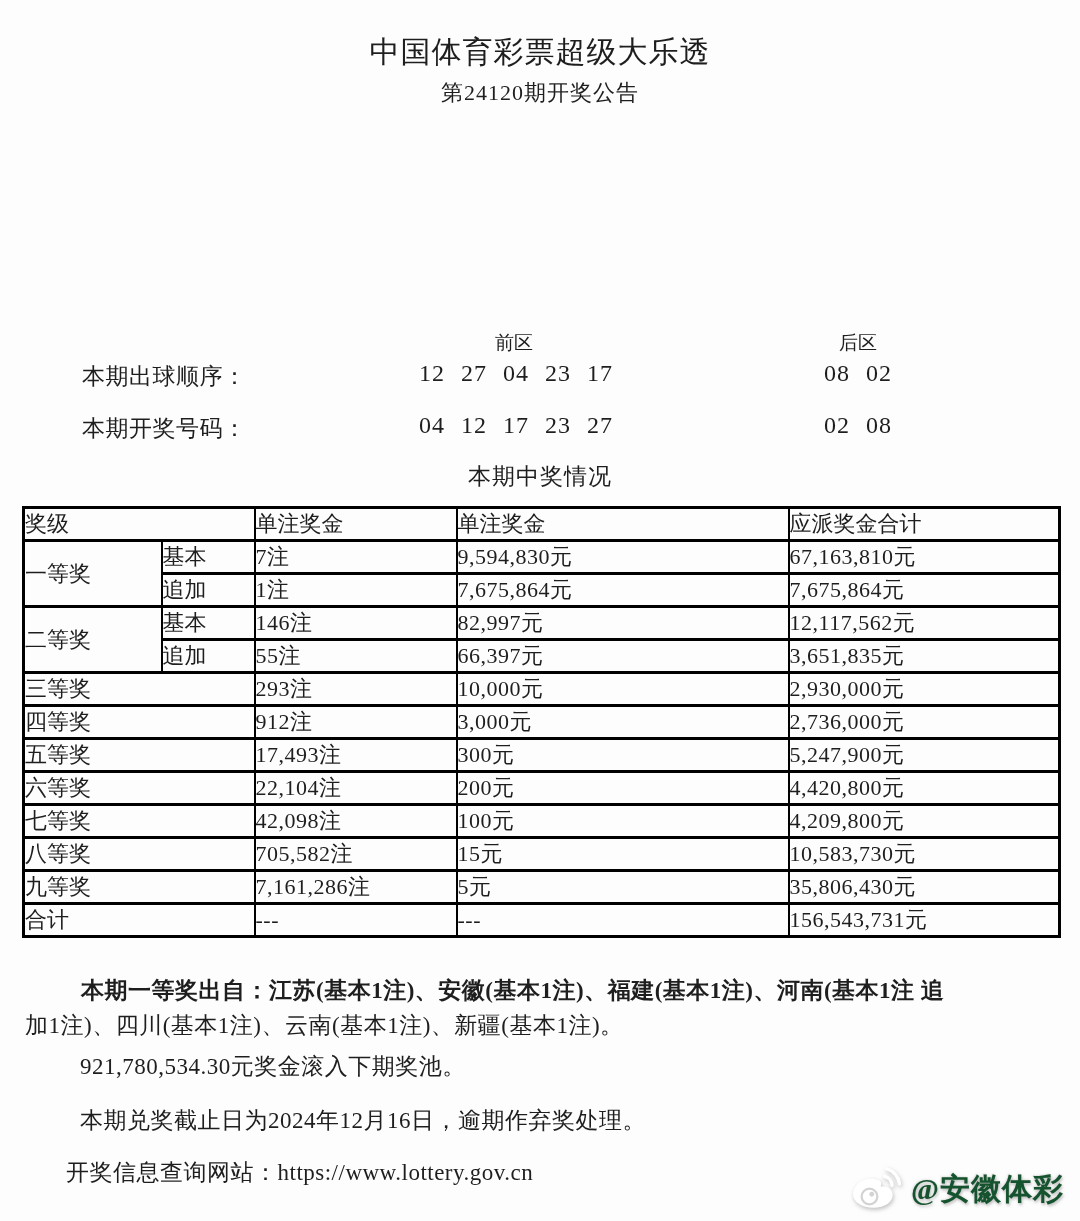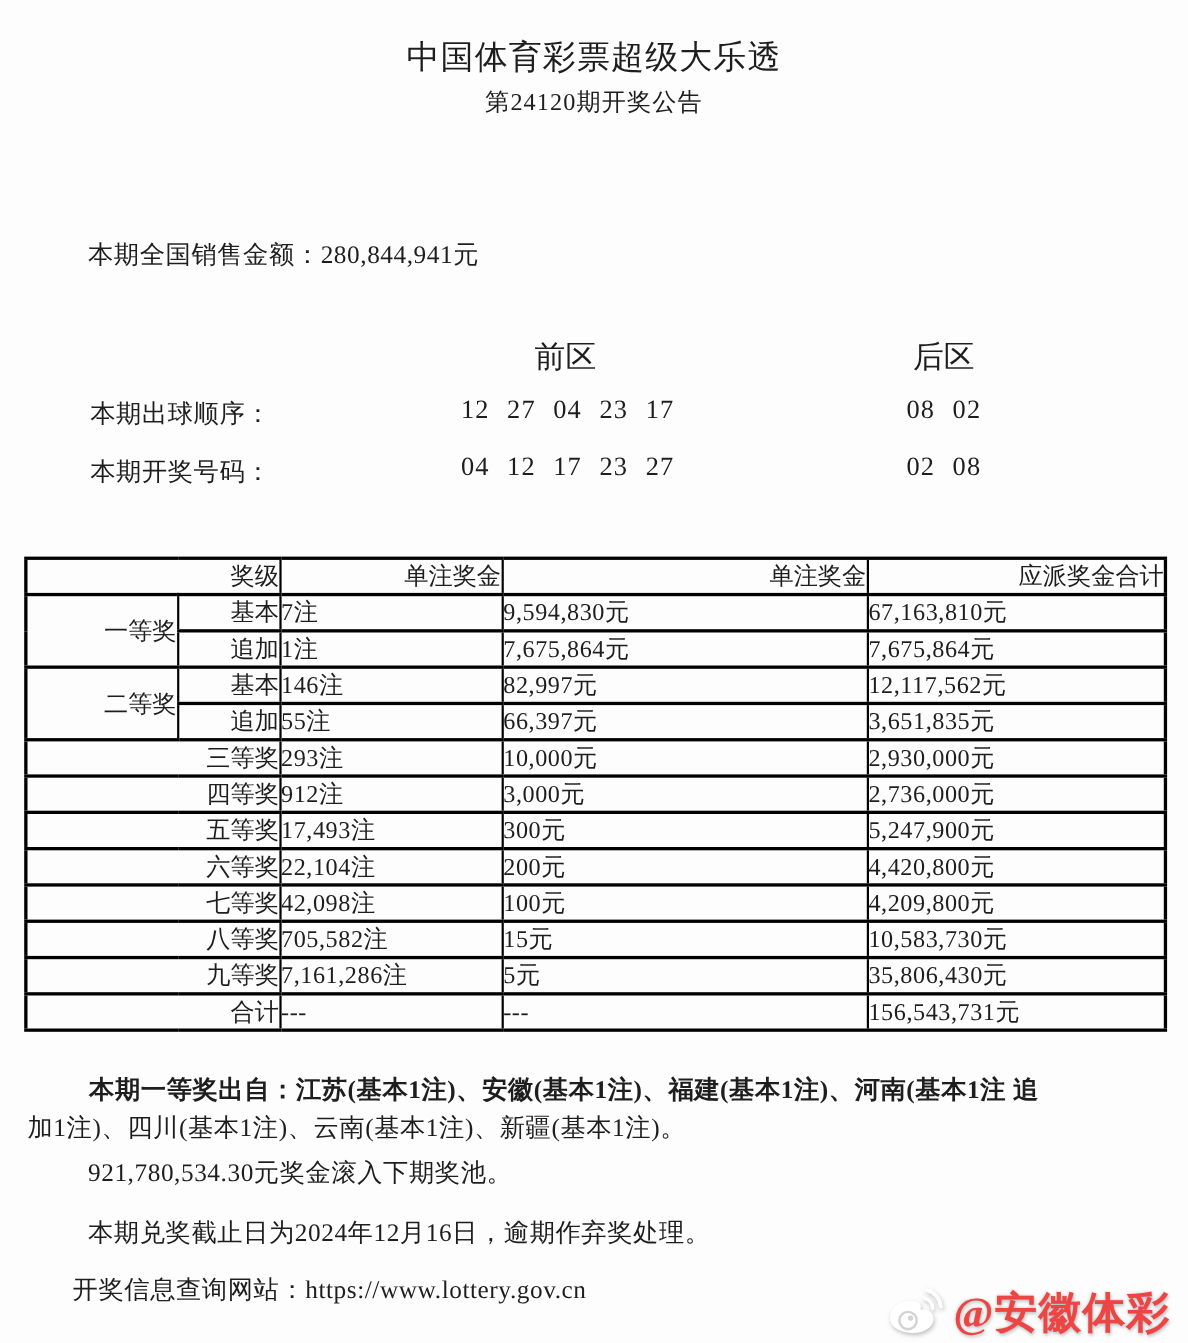--- a/index.html
+++ b/index.html
@@ -12,21 +12,21 @@
   }
   .page { position: relative; width: 1080px; height: 1033px; }
   .abs { position: absolute; }
   .center-text { left: 0; width: 1080px; text-align: center; }
 
   .title { font-size: 30px; letter-spacing: 1px; }
   .subtitle { font-size: 22px; letter-spacing: 1px; }
 
   .bodyline { font-size: 23px; letter-spacing: .5px; white-space: nowrap; }
 
-  .zone-label { font-size: 28px; }
+  .zone-label { font-size: 19px; margin-top: 24px; }
   .numline { font-size: 24px; word-spacing: 9px; letter-spacing: 1px; white-space: nowrap; }
   .cx { transform: translateX(-50%); }
 
   .caption { font-size: 23px; letter-spacing: 1px; }
 
   table.prize {
     border-collapse: collapse;
     table-layout: fixed;
     width: 1036px;
     border: 3px solid #000;
@@ -36,57 +36,57 @@
     border-right: 2px solid #000;
     border-top: 3px solid #000;
     border-bottom: 3px solid #000;
     font-size: 22px;
     font-weight: normal;
     height: 29px;
     padding: 0;
     overflow: hidden;
     white-space: nowrap;
   }
-  table.prize .c { text-align: right; }
+  table.prize .c { text-align: left; }
   table.prize .num { text-align: left; padding-right: 14px; letter-spacing: .5px; }
 
   .note { font-size: 23px; letter-spacing: .5px; white-space: nowrap; }
   .para-line { font-size: 23px; letter-spacing: .5px; line-height: 35px; white-space: nowrap; }
   .indent { padding-left: 56px; font-weight: bold; }
 
   .watermark {
     display: flex; align-items: center; gap: 10px;
-    color: #ef4444;
-    font-size: 39px; font-weight: bold;
+    color: #14532d;
+    font-size: 30px; font-weight: bold;
     letter-spacing: 1px;
     text-shadow: 1px 2px 3px rgba(140,140,140,.55), -1px -1px 2px rgba(190,190,190,.35), 0 0 1px rgba(160,160,160,.4);
   }
   .watermark svg { filter: drop-shadow(1px 2px 2px rgba(140,140,140,.55)); }
 </style>
 </head>
 <body>
 
 <div class="page">
 
   <div class="abs center-text title" style="top:32px">中国体育彩票超级大乐透</div>
   <div class="abs center-text subtitle" style="top:78px">第24120期开奖公告</div>
 
-  <div class="abs bodyline" style="left:80px; top:216px">本期全国销售金额：280,844,941元</div>
 
   <div class="abs zone-label cx" style="left:514px; top:306px">前区</div>
   <div class="abs zone-label cx" style="left:858px; top:306px">后区</div>
 
   <div class="abs bodyline" style="left:82px; top:361px">本期出球顺序：</div>
   <div class="abs numline cx" style="left:516px; top:360px">12 27 04 23 17</div>
   <div class="abs numline cx" style="left:858px; top:360px">08 02</div>
 
   <div class="abs bodyline" style="left:82px; top:413px">本期开奖号码：</div>
   <div class="abs numline cx" style="left:516px; top:412px">04 12 17 23 27</div>
   <div class="abs numline cx" style="left:858px; top:412px">02 08</div>
 
+  <div class="abs center-text caption" style="top:461px">本期中奖情况</div>
 
   <table class="prize abs" style="left:22px; top:506px">
     <colgroup>
       <col style="width:138px">
         <col style="width:93px">
         <col style="width:202px">
       <col style="width:332px">
         <col style="width:271px">
     </colgroup>
     <tbody>

